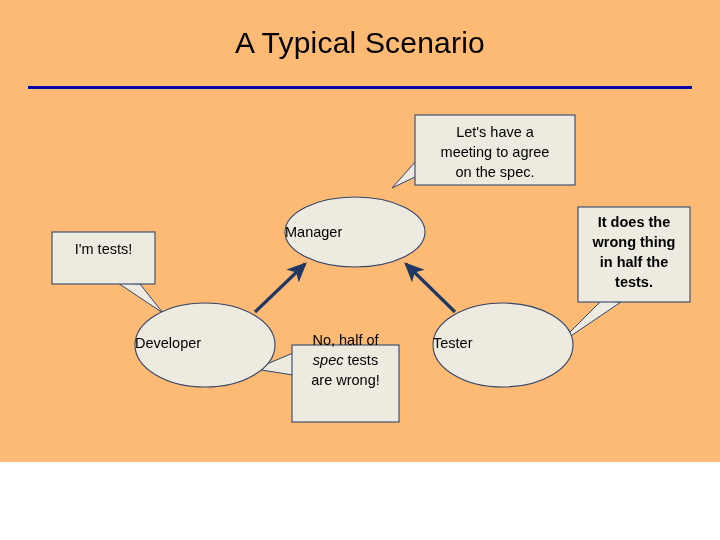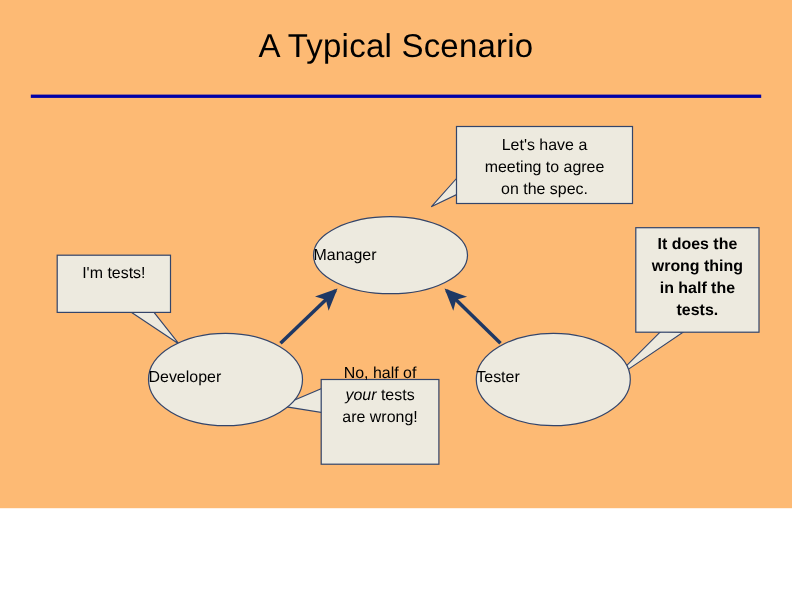--- a/index.html
+++ b/index.html
@@ -133,15 +133,15 @@
   <div class="node-label" style="left:135px; top:334px; width:140px;">Developer</div>
 
   <div class="node-label" style="left:433px; top:334px; width:140px;">Tester</div>
 
   <div class="callout-text" style="left:415px; top:122px; width:160px;">Let's have a<br>meeting to agree<br>on the spec.</div>
 
   <div class="callout-text" style="left:52px; top:239px; width:103px;">I'm tests!</div>
 
   <div class="callout-text" style="left:578px; top:212px; width:112px;font-weight:bold;">It does the<br>wrong thing<br>in half the<br>tests.</div>
 
-  <div class="callout-text" style="left:292px; top:330px; width:107px;">No, half of<br><i>your</i> tests<br>are wrong!</div>
+  <div class="callout-text" style="left:292px; top:330px; width:107px;">No, half of<br><i>spec</i> tests<br>are wrong!</div>
 
 </div>
 
 </body></html>

